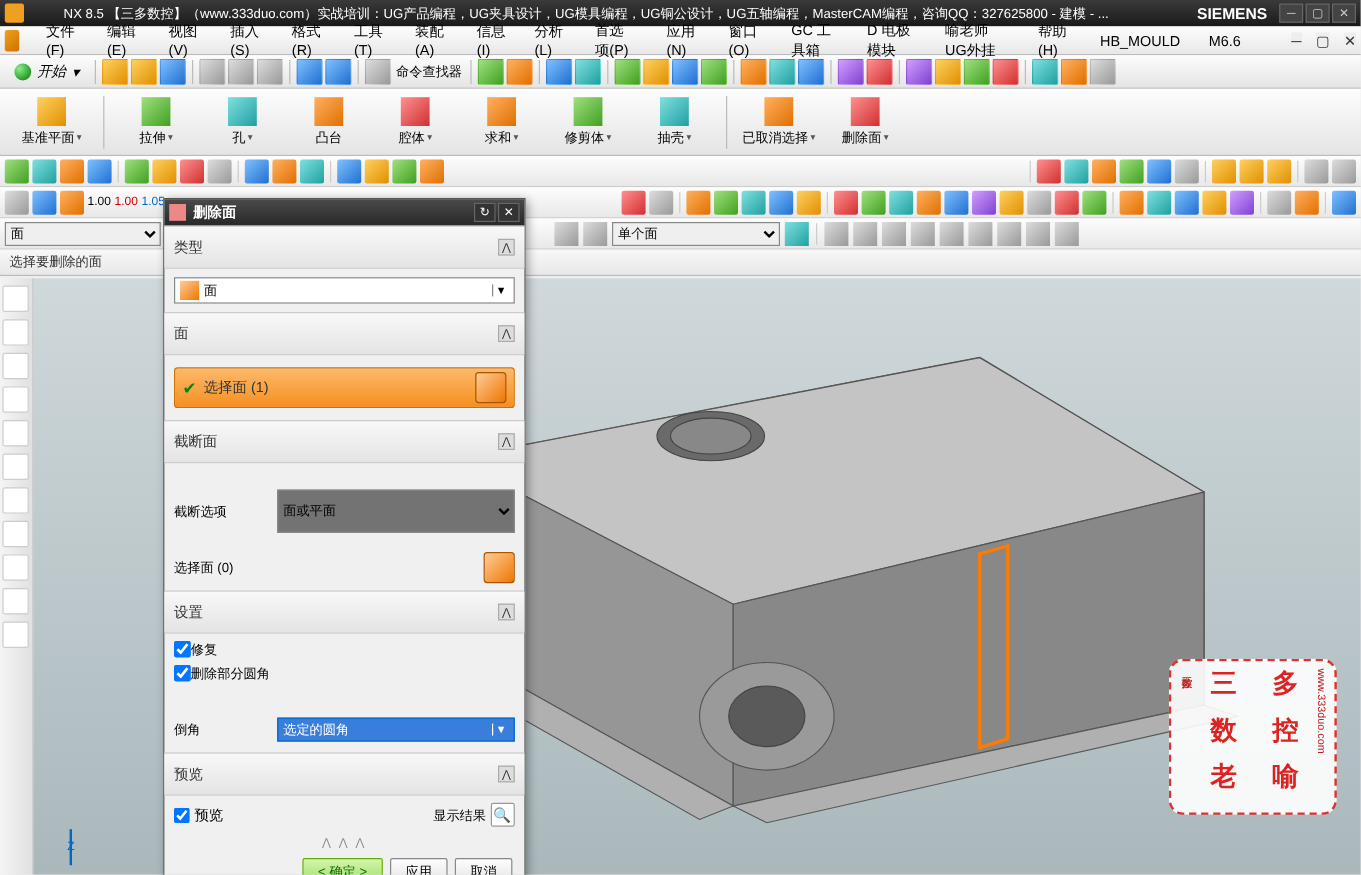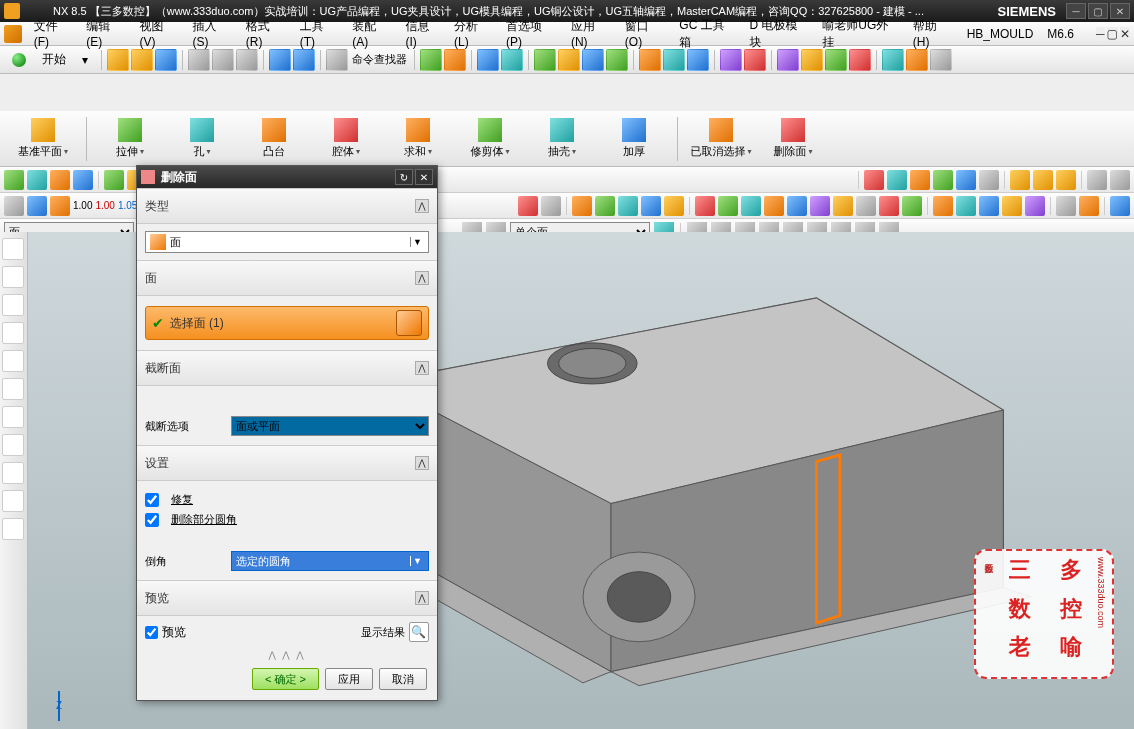--- a/index.html
+++ b/index.html
@@ -4,31 +4,31 @@
 <style>
 * { box-sizing: border-box; margin: 0; padding: 0; font-family: "Microsoft YaHei", Arial, sans-serif; }
 body { width: 1134px; height: 729px; background: #eee; overflow: hidden; font-size: 12px; position: relative; }
 
 .titlebar { height: 22px; background: linear-gradient(#3a3a3a, #1a1a1a); color: #fff; display: flex; align-items: center; padding: 0 4px; }
 .titlebar .app-icon { width: 16px; height: 16px; background: #f0a020; border-radius: 2px; margin-right: 4px; }
 .titlebar .title { flex: 1; font-size: 11px; white-space: nowrap; overflow: hidden; padding-left: 29px; }
 .titlebar .siemens { font-weight: bold; font-size: 13px; color: #fff; margin-right: 8px; }
 .titlebar .winbtn { width: 20px; height: 16px; margin-left: 2px; background: #444; border: 1px solid #666; display: flex; align-items: center; justify-content: center; color: #ccc; font-size: 10px; }
 
-.menubar { height: 24px; background: linear-gradient(#fdfdfd, #e8e8e8); border-bottom: 1px solid #bbb; display: flex; align-items: center; padding: 0 4px; gap: 2px; }
+.menubar { height: 24px; background: linear-gradient(#fdfdfd, #e8e8e8); border-bottom: 1px solid #bbb; display: flex; align-items: center; padding: 0 4px; gap: 12px; }
 .menubar .menu-icon { width: 18px; height: 18px; background: linear-gradient(135deg,#f0a020,#d07000); border-radius: 2px; margin-right: 4px; }
 .menubar span { padding: 2px 6px; cursor: default; }
 
 .toolbar { height: 28px; background: linear-gradient(#fdfdfd, #e4e4e4); border-bottom: 1px solid #bbb; display: flex; align-items: center; padding: 0 4px; gap: 2px; }
 .toolbar .tbtn { width: 22px; height: 22px; border: 1px solid transparent; border-radius: 2px; display: flex; align-items: center; justify-content: center; }
 .toolbar .sep { width: 1px; height: 20px; background: #bbb; margin: 0 3px; }
-.toolbar .start-btn { padding: 2px 8px; display: flex; align-items: center; gap: 16px; }
+.toolbar .start-btn { padding: 2px 8px; display: flex; align-items: center; gap: 5px; font-style: italic; }
 .toolbar .start-btn .orb { width: 14px; height: 14px; background: radial-gradient(circle at 30% 30%, #8e8, #070); border-radius: 50%; }
 
-.bigtoolbar { height: 56px; background: linear-gradient(#fdfdfd, #e4e4e4); border-bottom: 1px solid #bbb; display: flex; align-items: center; padding: 0 8px; gap: 2px; margin-top: 37px; }
+.bigtoolbar { height: 56px; background: linear-gradient(#fdfdfd, #e4e4e4); border-bottom: 1px solid #bbb; display: flex; align-items: center; padding: 0 8px; gap: 2px; }
 .bigtoolbar .bigbtn { width: 70px; height: 50px; display: flex; flex-direction: column; align-items: center; justify-content: center; gap: 2px; border: 1px solid transparent; }
 .bigtoolbar .bigbtn .ico { width: 24px; height: 24px; }
 .bigtoolbar .bigbtn .lbl { font-size: 11px; display: flex; align-items: center; gap: 2px; }
 .bigtoolbar .bigbtn .dd { font-size: 8px; color: #555; }
 .bigtoolbar .sep { width: 1px; height: 44px; background: #bbb; margin: 0 6px; }
 
 .subtoolbar { height: 26px; background: linear-gradient(#fdfdfd, #e8e8e8); border-bottom: 1px solid #ccc; display: flex; align-items: center; padding: 0 4px; gap: 3px; }
 .subtoolbar .tbtn { width: 20px; height: 20px; border-radius: 2px; }
 .subtoolbar .sep { width: 1px; height: 18px; background: #ccc; margin: 0 2px; }
 
@@ -72,24 +72,24 @@
 .combo-row .combo .ctxt { flex: 1; font-size: 11px; }
 .combo-row .combo .cdd { width: 14px; text-align: center; border-left: 1px solid #888; font-size: 9px; }
 
 .select-face-row { height: 34px; background: linear-gradient(#fdb96a,#f59020); border: 1px solid #d07000; border-radius: 3px; display: flex; align-items: center; padding: 0 6px; margin: 4px 0; }
 .select-face-row .chk { color: #080; font-size: 14px; margin-right: 6px; }
 .select-face-row .txt { flex: 1; font-size: 12px; color: #333; }
 .select-face-row .cube { width: 26px; height: 26px; background: linear-gradient(135deg,#fc9,#e70); border: 1px solid #a50; border-radius: 3px; }
 
 .plain-row { display: flex; align-items: center; height: 26px; gap: 6px; margin-top: 21px; }
 .plain-row .lbl { width: 80px; font-size: 11px; }
-.plain-row select, .plain-row .combo2 { flex: 1; height: 20px; border: 1px solid #888; font-size: 11px; background: #0369a1; }
+.plain-row select, .plain-row .combo2 { flex: 1; height: 36px; border: 1px solid #888; font-size: 11px; background: #737373; }
 .plain-row .cube2 { width: 26px; height: 26px; background: linear-gradient(135deg,#fc9,#e70); border: 1px solid #a50; border-radius: 3px; }
 
-.chk-row { display: flex; align-items: flex-end; height: 20px; gap: 12px; text-decoration: underline; }
+.chk-row { display: flex; align-items: flex-start; height: 20px; gap: 0; }
 .chk-row input { width: 14px; height: 14px; }
 .chk-row label { font-size: 11px; }
 
 .highlight-combo { flex: 1; height: 20px; border: 1px solid #06c; background: #3a7edb; color: #fff; display: flex; align-items: center; padding: 0 4px; font-size: 11px; }
 .highlight-combo .cdd { margin-left: auto; width: 14px; border-left: 1px solid #fff; text-align: center; font-size: 9px; }
 
 .preview-row { display: flex; align-items: center; gap: 4px; }
 .preview-row .lbl2 { margin-left: auto; font-size: 11px; }
 .preview-row .mag { width: 20px; height: 20px; border: 1px solid #999; border-radius: 2px; background: #fff; display: flex; align-items: center; justify-content: center; }
 
@@ -246,26 +246,20 @@
         <span class="dd">▾</span>
       </div>
     </div>
   <div class="bigbtn">
       <div class="ico c-cyan"></div>
       <div class="lbl">
         <span>抽壳</span>
         <span class="dd">▾</span>
       </div>
     </div>
-  <div class="bigbtn">
-      <div class="ico c-blue"></div>
-      <div class="lbl">
-        <span>加厚</span>
-      </div>
-    </div>
   <div class="sep"></div>
   <div class="bigbtn">
       <div class="ico c-orange"></div>
       <div class="lbl">
         <span>已取消选择</span>
         <span class="dd">▾</span>
       </div>
     </div>
   <div class="bigbtn">
       <div class="ico c-red"></div>
@@ -469,20 +463,24 @@
 
   <div class="section-hdr">
     <span>截断面</span>
     <div class="collapse">⋀</div>
   </div>
   <div class="section-body">
     <div class="plain-row">
       <div class="lbl">截断选项</div>
       <select><option>面或平面</option></select>
     </div>
+    <div class="plain-row">
+      <div class="lbl" style="flex:1;width:auto">选择面 (0)</div>
+      <div class="cube2"></div>
+    </div>
   </div>
 
   <div class="section-hdr">
     <span>设置</span>
     <div class="collapse">⋀</div>
   </div>
   <div class="section-body">
     <div class="chk-row">
       <input type="checkbox" checked="" style="">
       <label>修复</label>

